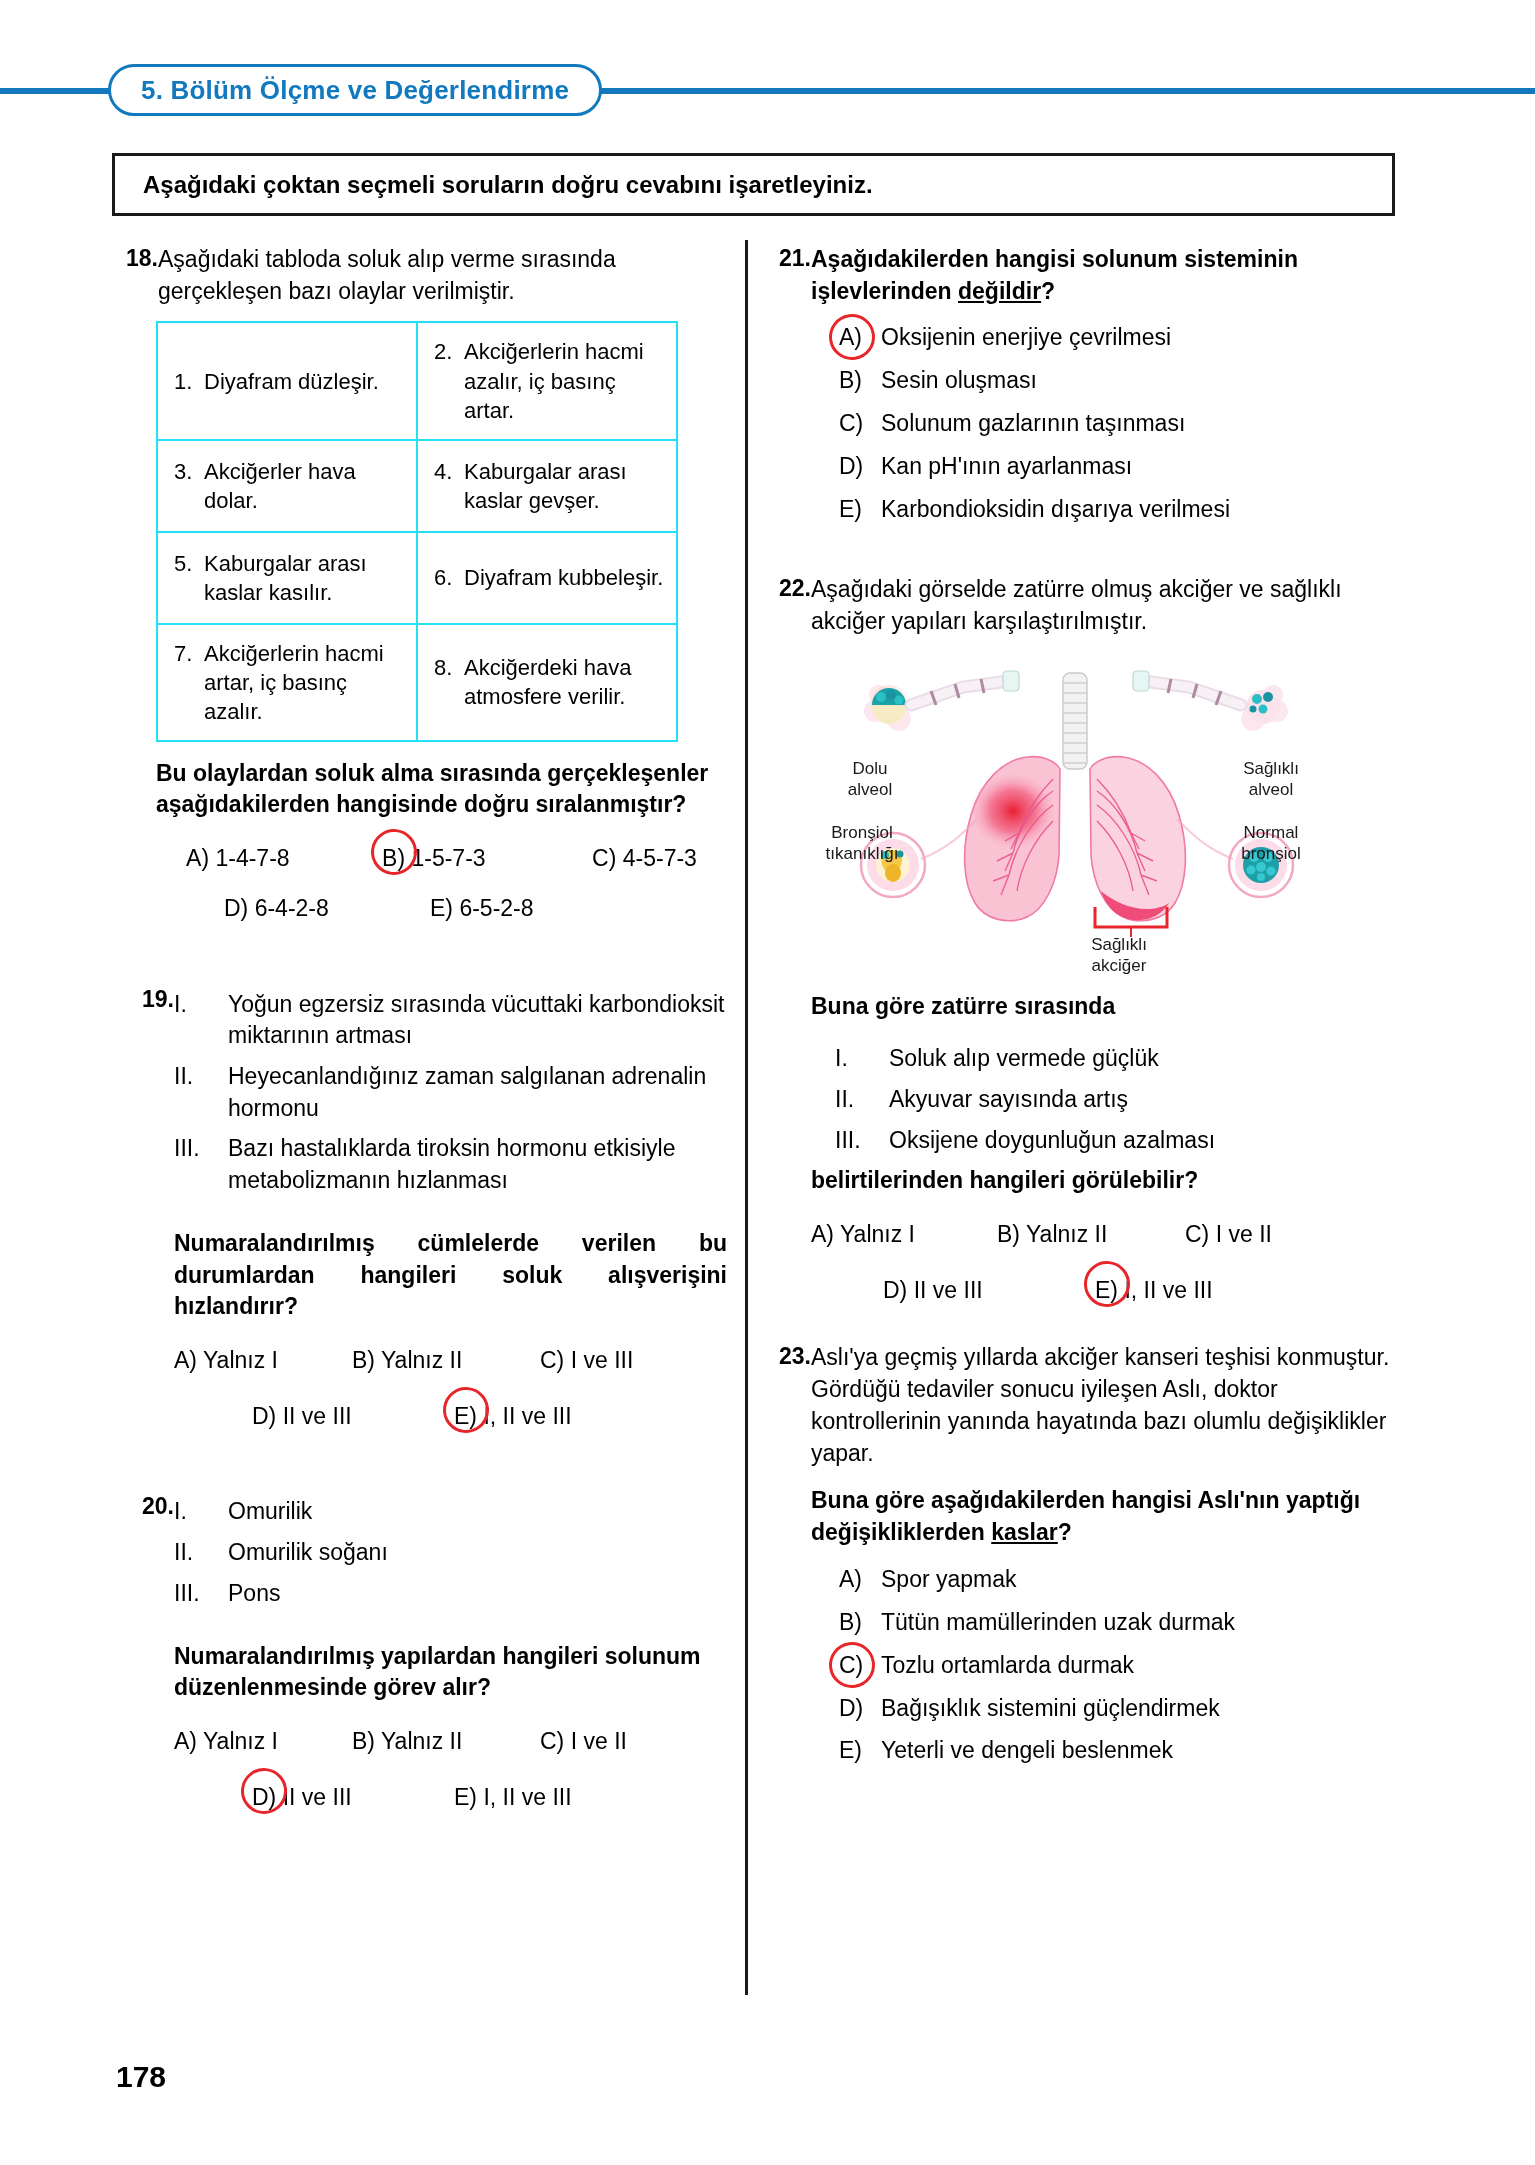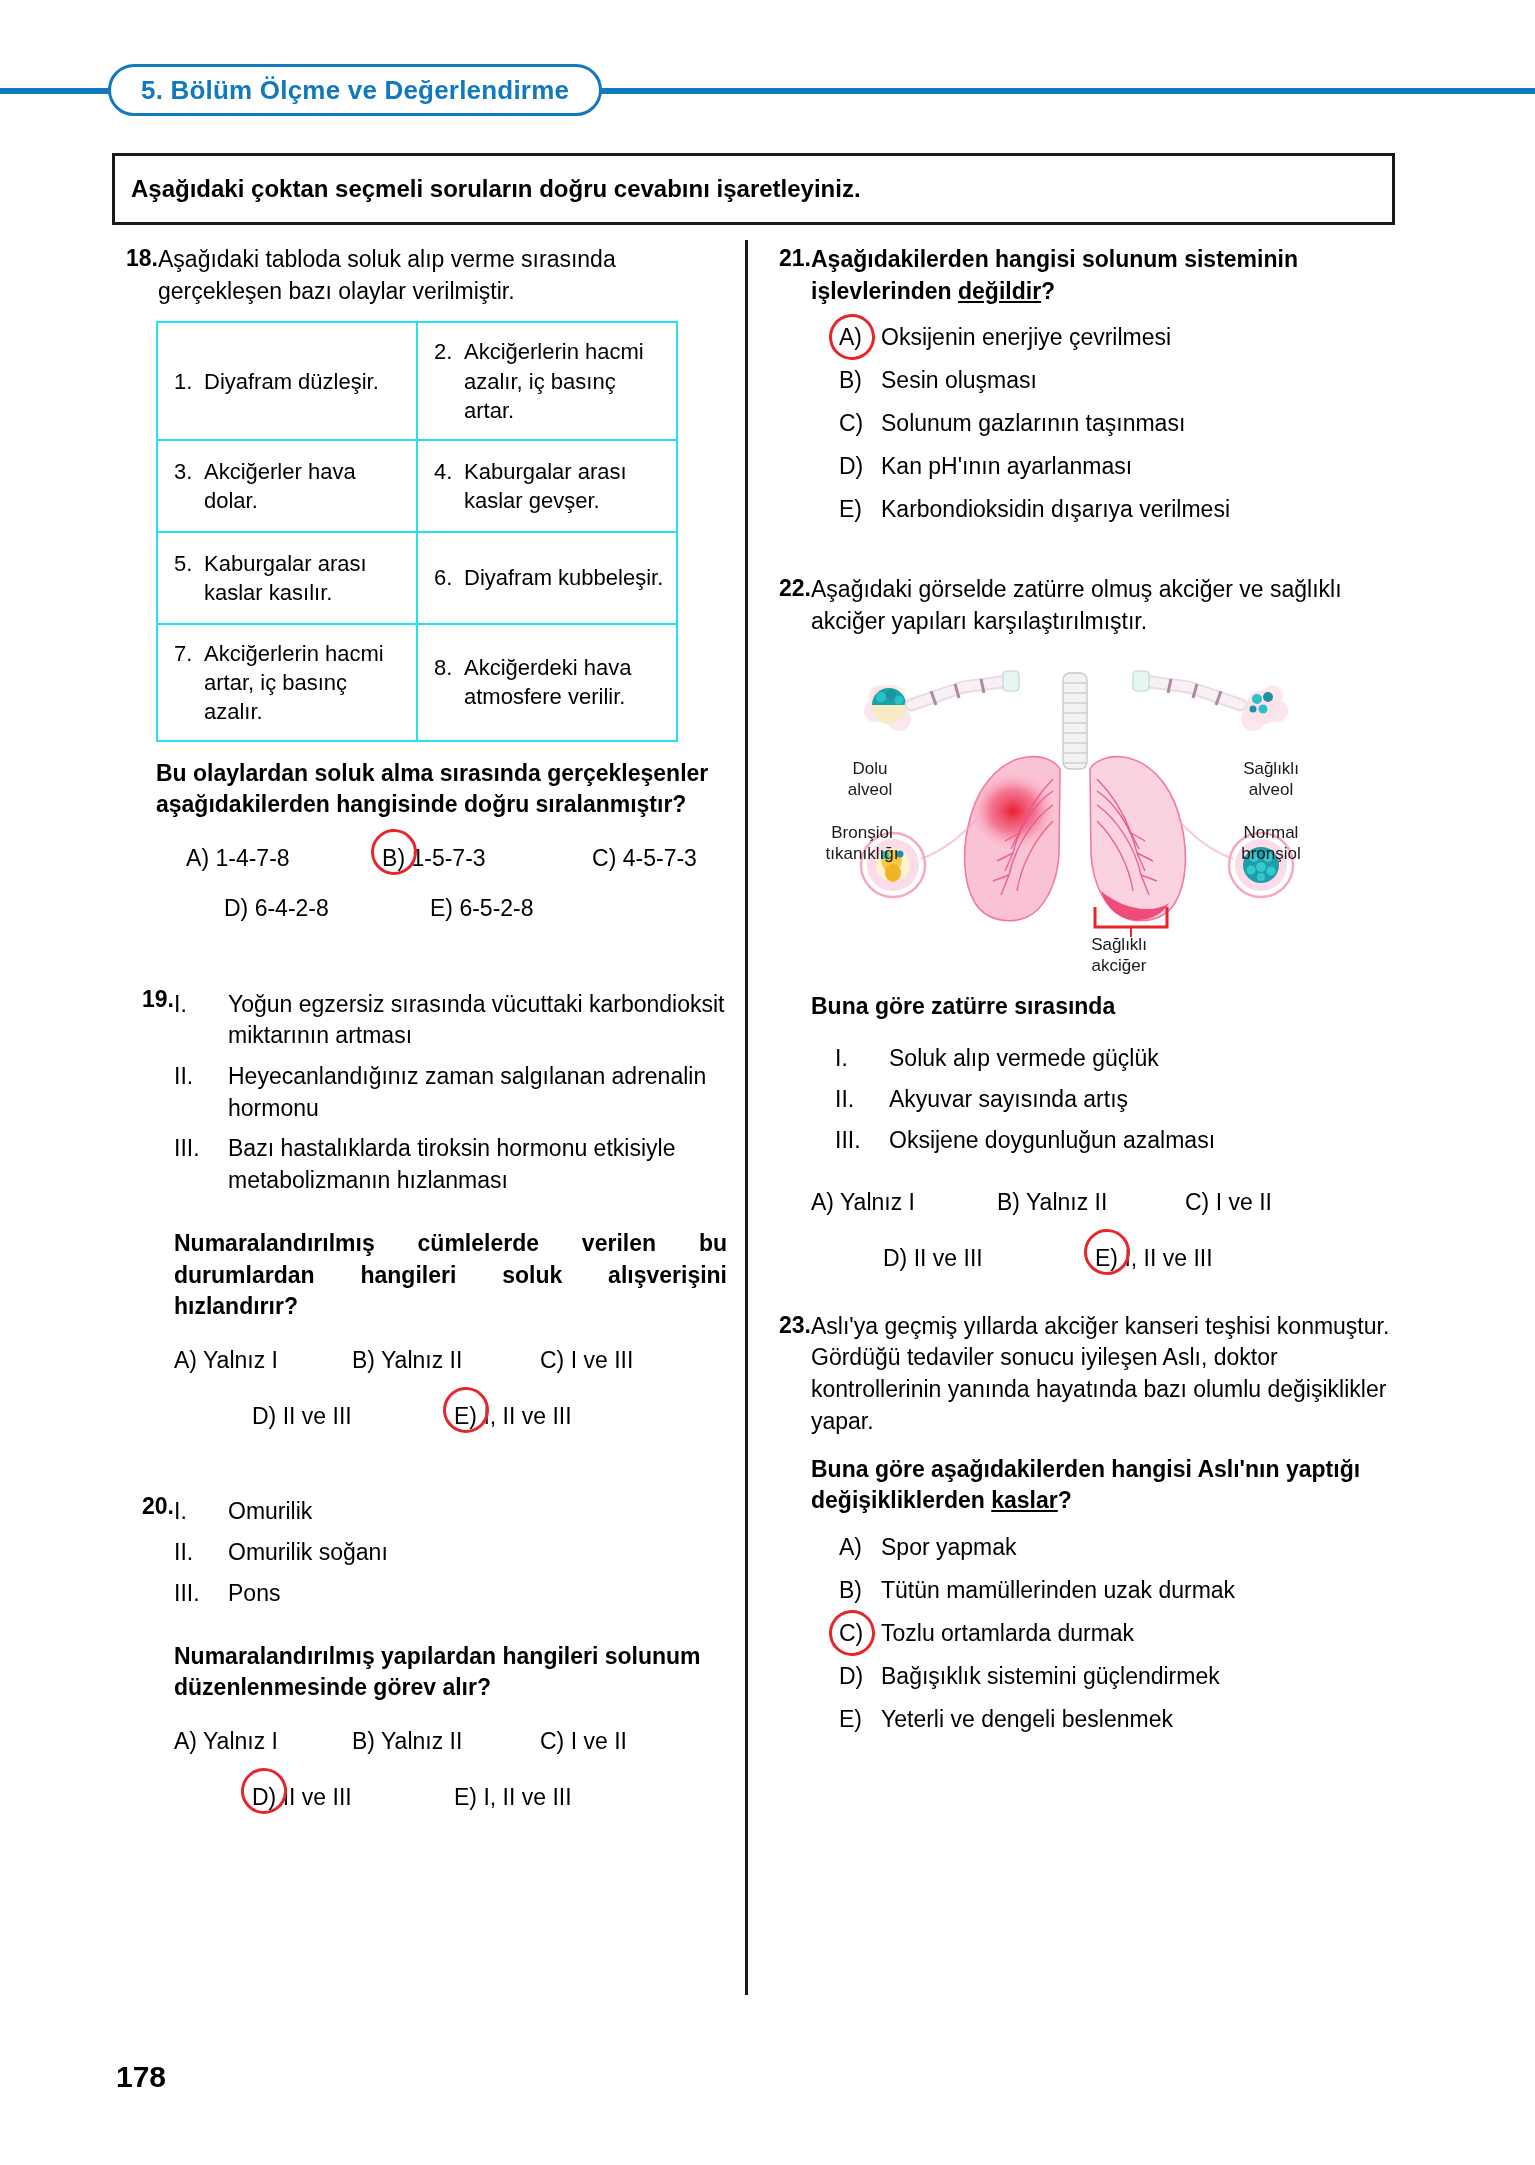--- a/index.html
+++ b/index.html
@@ -43,26 +43,26 @@
     letter-spacing: 0.2px;
     white-space: nowrap;
   }
 
   
   .instruction-box {
     position: absolute;
     top: 153px;
     left: 112px;
     width: 1283px;
-    height: 72px;
+    height: 63px;
     border: 3px solid #1a1a1a;
     background: #ffffff;
     display: flex;
     align-items: center;
-    padding-left: 16px;
+    padding-left: 28px;
   }
   .instruction-box span {
     font-size: 24px;
     font-weight: bold;
   }
 
   
   .col-divider {
     position: absolute;
     top: 240px;
@@ -639,20 +639,21 @@
       </div>
       <div class="roman-item">
         <span class="roman-mark">II.</span>
         <span class="roman-text">Akyuvar sayısında artış</span>
       </div>
       <div class="roman-item">
         <span class="roman-mark">III.</span>
         <span class="roman-text">Oksijene doygunluğun azalması</span>
       </div>
     </div>
+    <div class="q-stem bold">belirtilerinden hangileri görülebilir?</div>
     <div class="spacer-sm"></div>
     <div class="opts-inline">
       <div class="opt-row" style="margin-bottom:12px;">
         <div class="opt-cell" style="width:186px;">
           <span>A)</span>
           <span>Yalnız I</span>
         </div>
         <div class="opt-cell" style="width:188px;">
           <span>B)</span>
           <span>Yalnız II</span>

